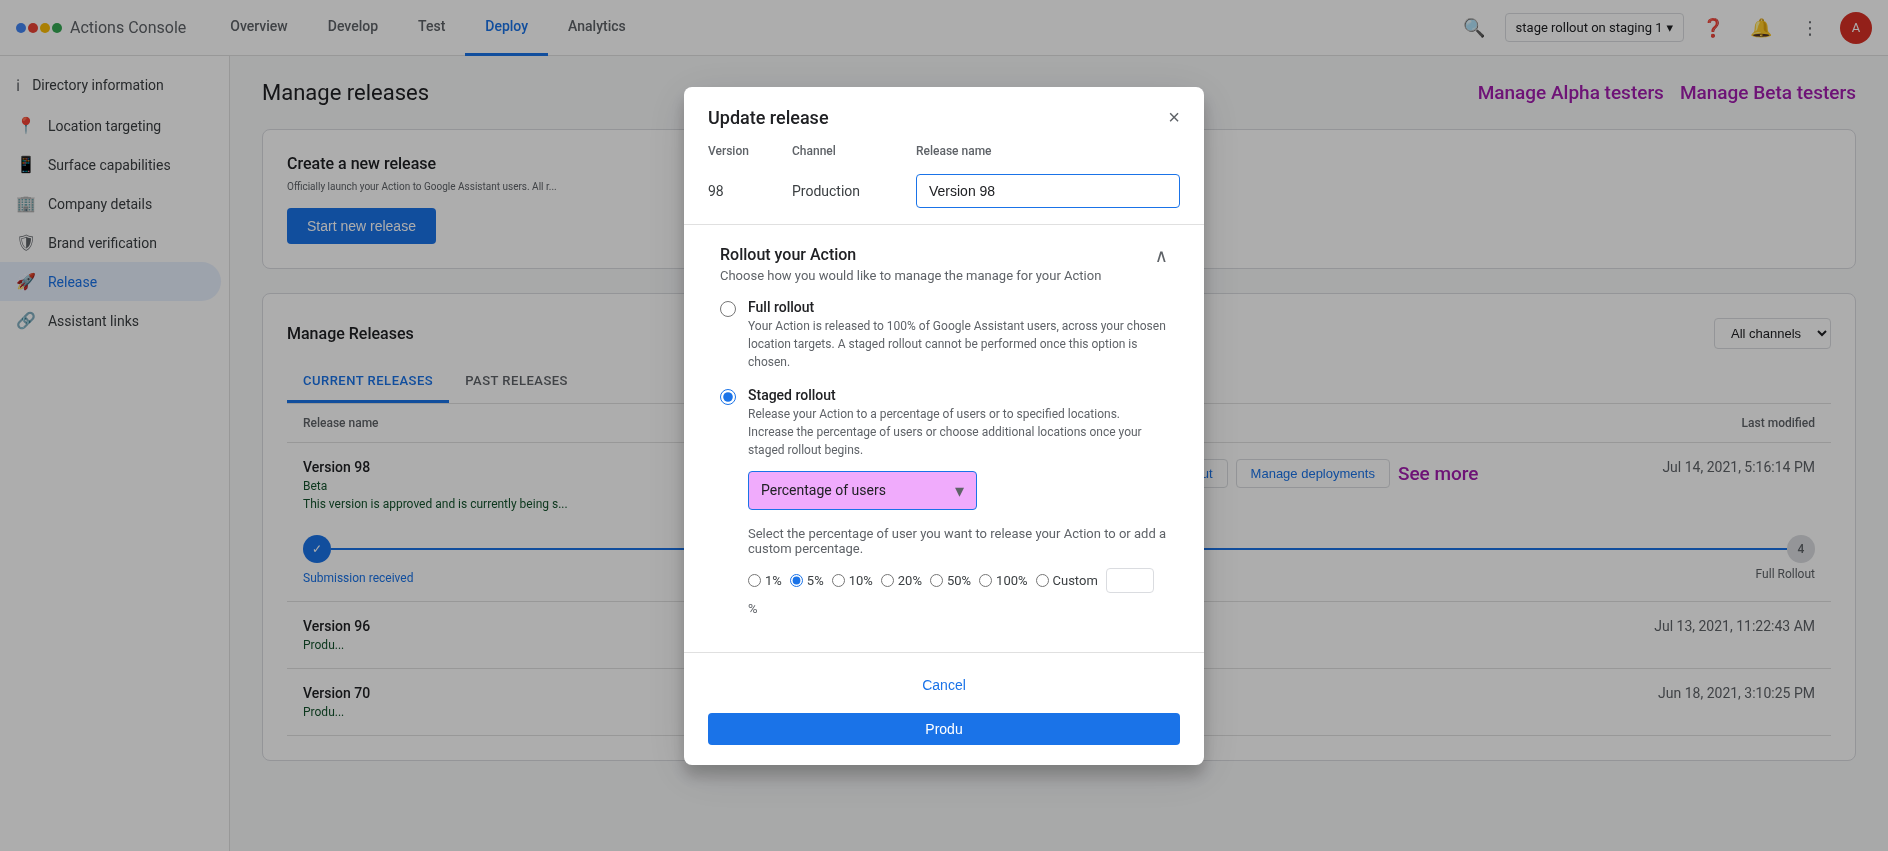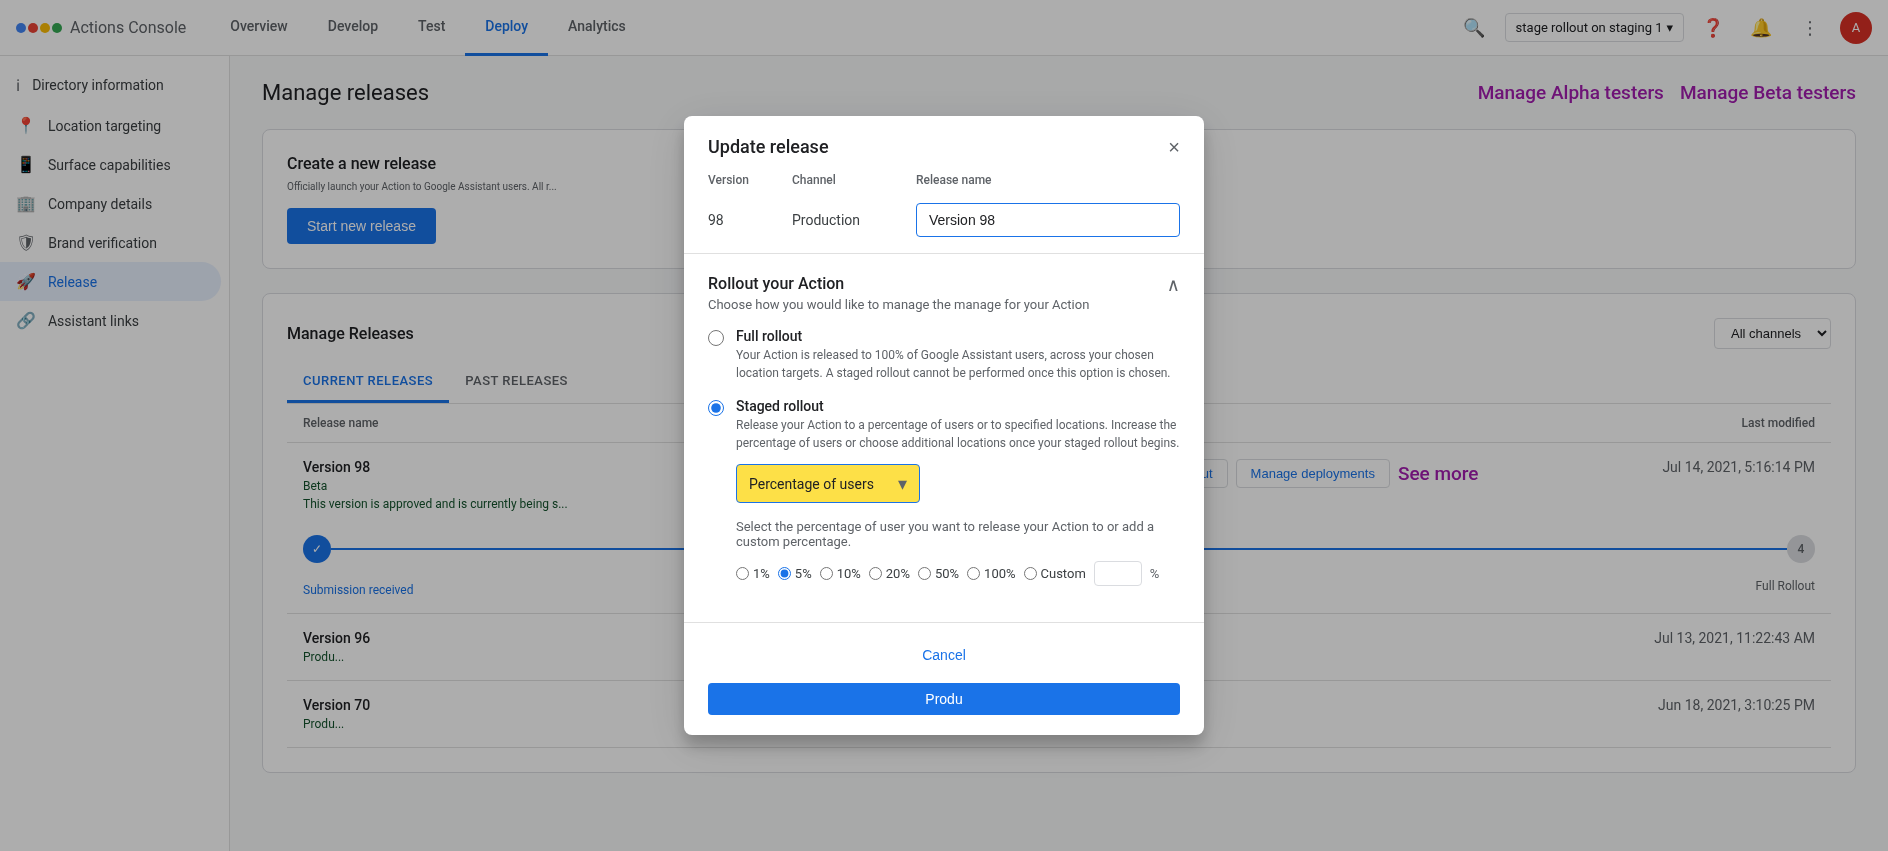--- a/index.html
+++ b/index.html
@@ -153,40 +153,40 @@
     .modal-col-version { width: 60px; }
     .modal-col-channel { width: 100px; }
     .modal-col-name { flex: 1; }
     .modal-name-input {
       border: 1px solid #1a73e8; border-radius: 4px; padding: 8px 12px;
       font-size: 14px; color: #202124; width: 100%; outline: none;
     }
 
     .modal-divider { height: 1px; background: #e0e0e0; margin: 0; }
 
-    .modal-section { padding: 20px 24px; }
+    .modal-section { padding: 20px 36px; }
     .modal-section-title { font-size: 16px; font-weight: 500; color: #202124; margin-bottom: 4px; }
     .modal-section-desc { font-size: 13px; color: #5f6368; margin-bottom: 16px; }
     .modal-collapse-btn {
       background: none; border: none; cursor: pointer; color: #5f6368; font-size: 18px;
     }
     .section-header-row { display: flex; align-items: flex-start; justify-content: space-between; }
 
     
     .radio-option { display: flex; align-items: flex-start; gap: 12px; margin-bottom: 16px; }
     .radio-btn { margin-top: 2px; cursor: pointer; accent-color: #1a73e8; width: 16px; height: 16px; flex-shrink: 0; }
     .radio-label-title { font-size: 14px; font-weight: 500; color: #202124; margin-bottom: 2px; }
     .radio-label-desc { font-size: 12px; color: #5f6368; line-height: 1.5; }
 
     
     .dropdown-select {
       display: flex; align-items: center; justify-content: space-between;
       border: 1px solid #1a73e8; border-radius: 4px; padding: 8px 12px;
-      font-size: 14px; color: #202124; cursor: pointer; background: #fde047;
-      width: 184px; margin-bottom: 16px;
+      font-size: 14px; color: #202124; cursor: pointer; background: #f0abfc;
+      width: 229px; margin-bottom: 16px;
     }
     .dropdown-arrow { font-size: 18px; color: #5f6368; }
 
     
     .pct-desc { font-size: 13px; color: #5f6368; margin-bottom: 12px; }
     .pct-options { display: flex; align-items: center; gap: 8px; flex-wrap: wrap; }
     .pct-option { display: flex; align-items: center; gap: 4px; font-size: 13px; color: #3c4043; cursor: pointer; }
     .pct-radio { accent-color: #1a73e8; cursor: pointer; }
     .pct-custom-input {
       border: 1px solid #dadce0; border-radius: 4px; padding: 4px 8px;
@@ -330,21 +330,21 @@
         </div>
 
         <div style="padding: 8px 0 0 0; width: 100%;">
           <div style="display:flex; align-items:center; gap:0;">
             <div class="track-node track-node-done">✓</div>
             <div class="track-line" style="flex:1;"></div>
             <div class="track-node track-node-done">✓</div>
             <div class="track-line" style="flex:1;"></div>
             <div class="track-node track-node-num" style="background:#dadce0; color:#5f6368;">4</div>
           </div>
-          <div style="display:flex; justify-content: space-between; margin-top:16px;">
+          <div style="display:flex; justify-content: space-between; margin-top:4px;">
             <span class="track-label">Submission received</span>
             <span class="track-label">Review complete</span>
             <span style="font-size:12px; color:#5f6368;">Full Rollout</span>
           </div>
         </div>
       </div>
 
       <div class="table-row">
         <div class="row-main col-release">
           <div class="release-name">Version 96</div>

